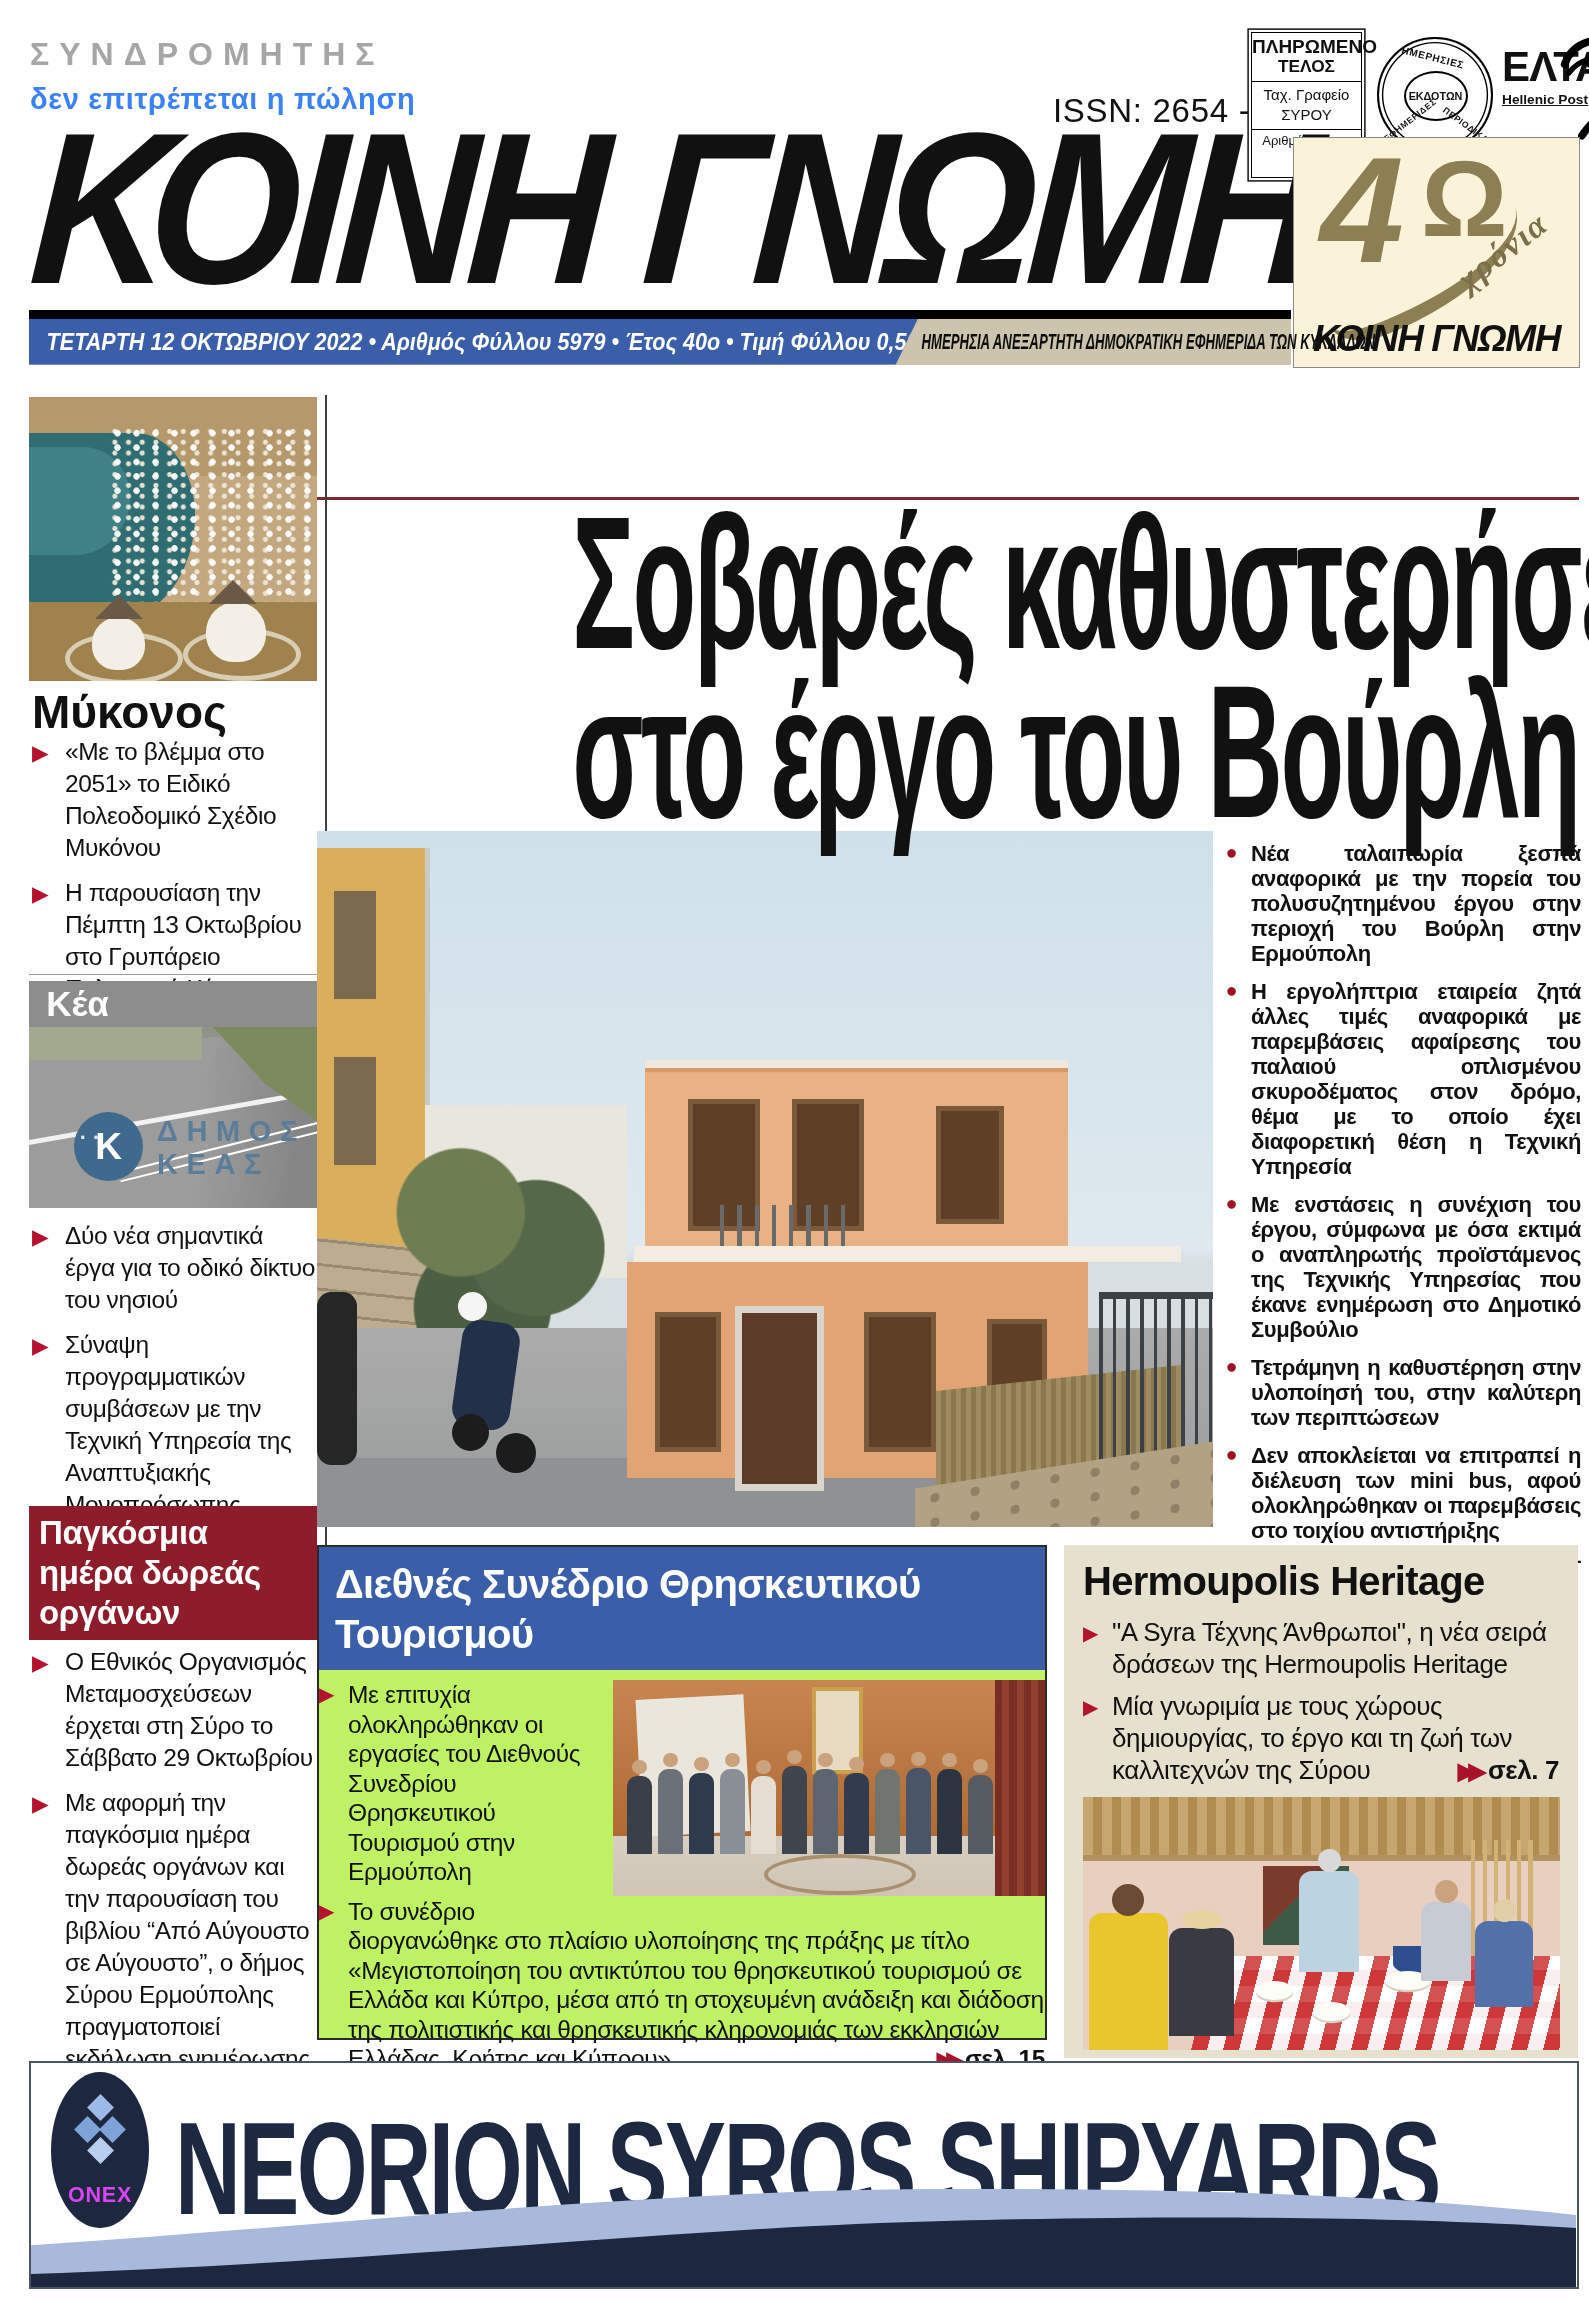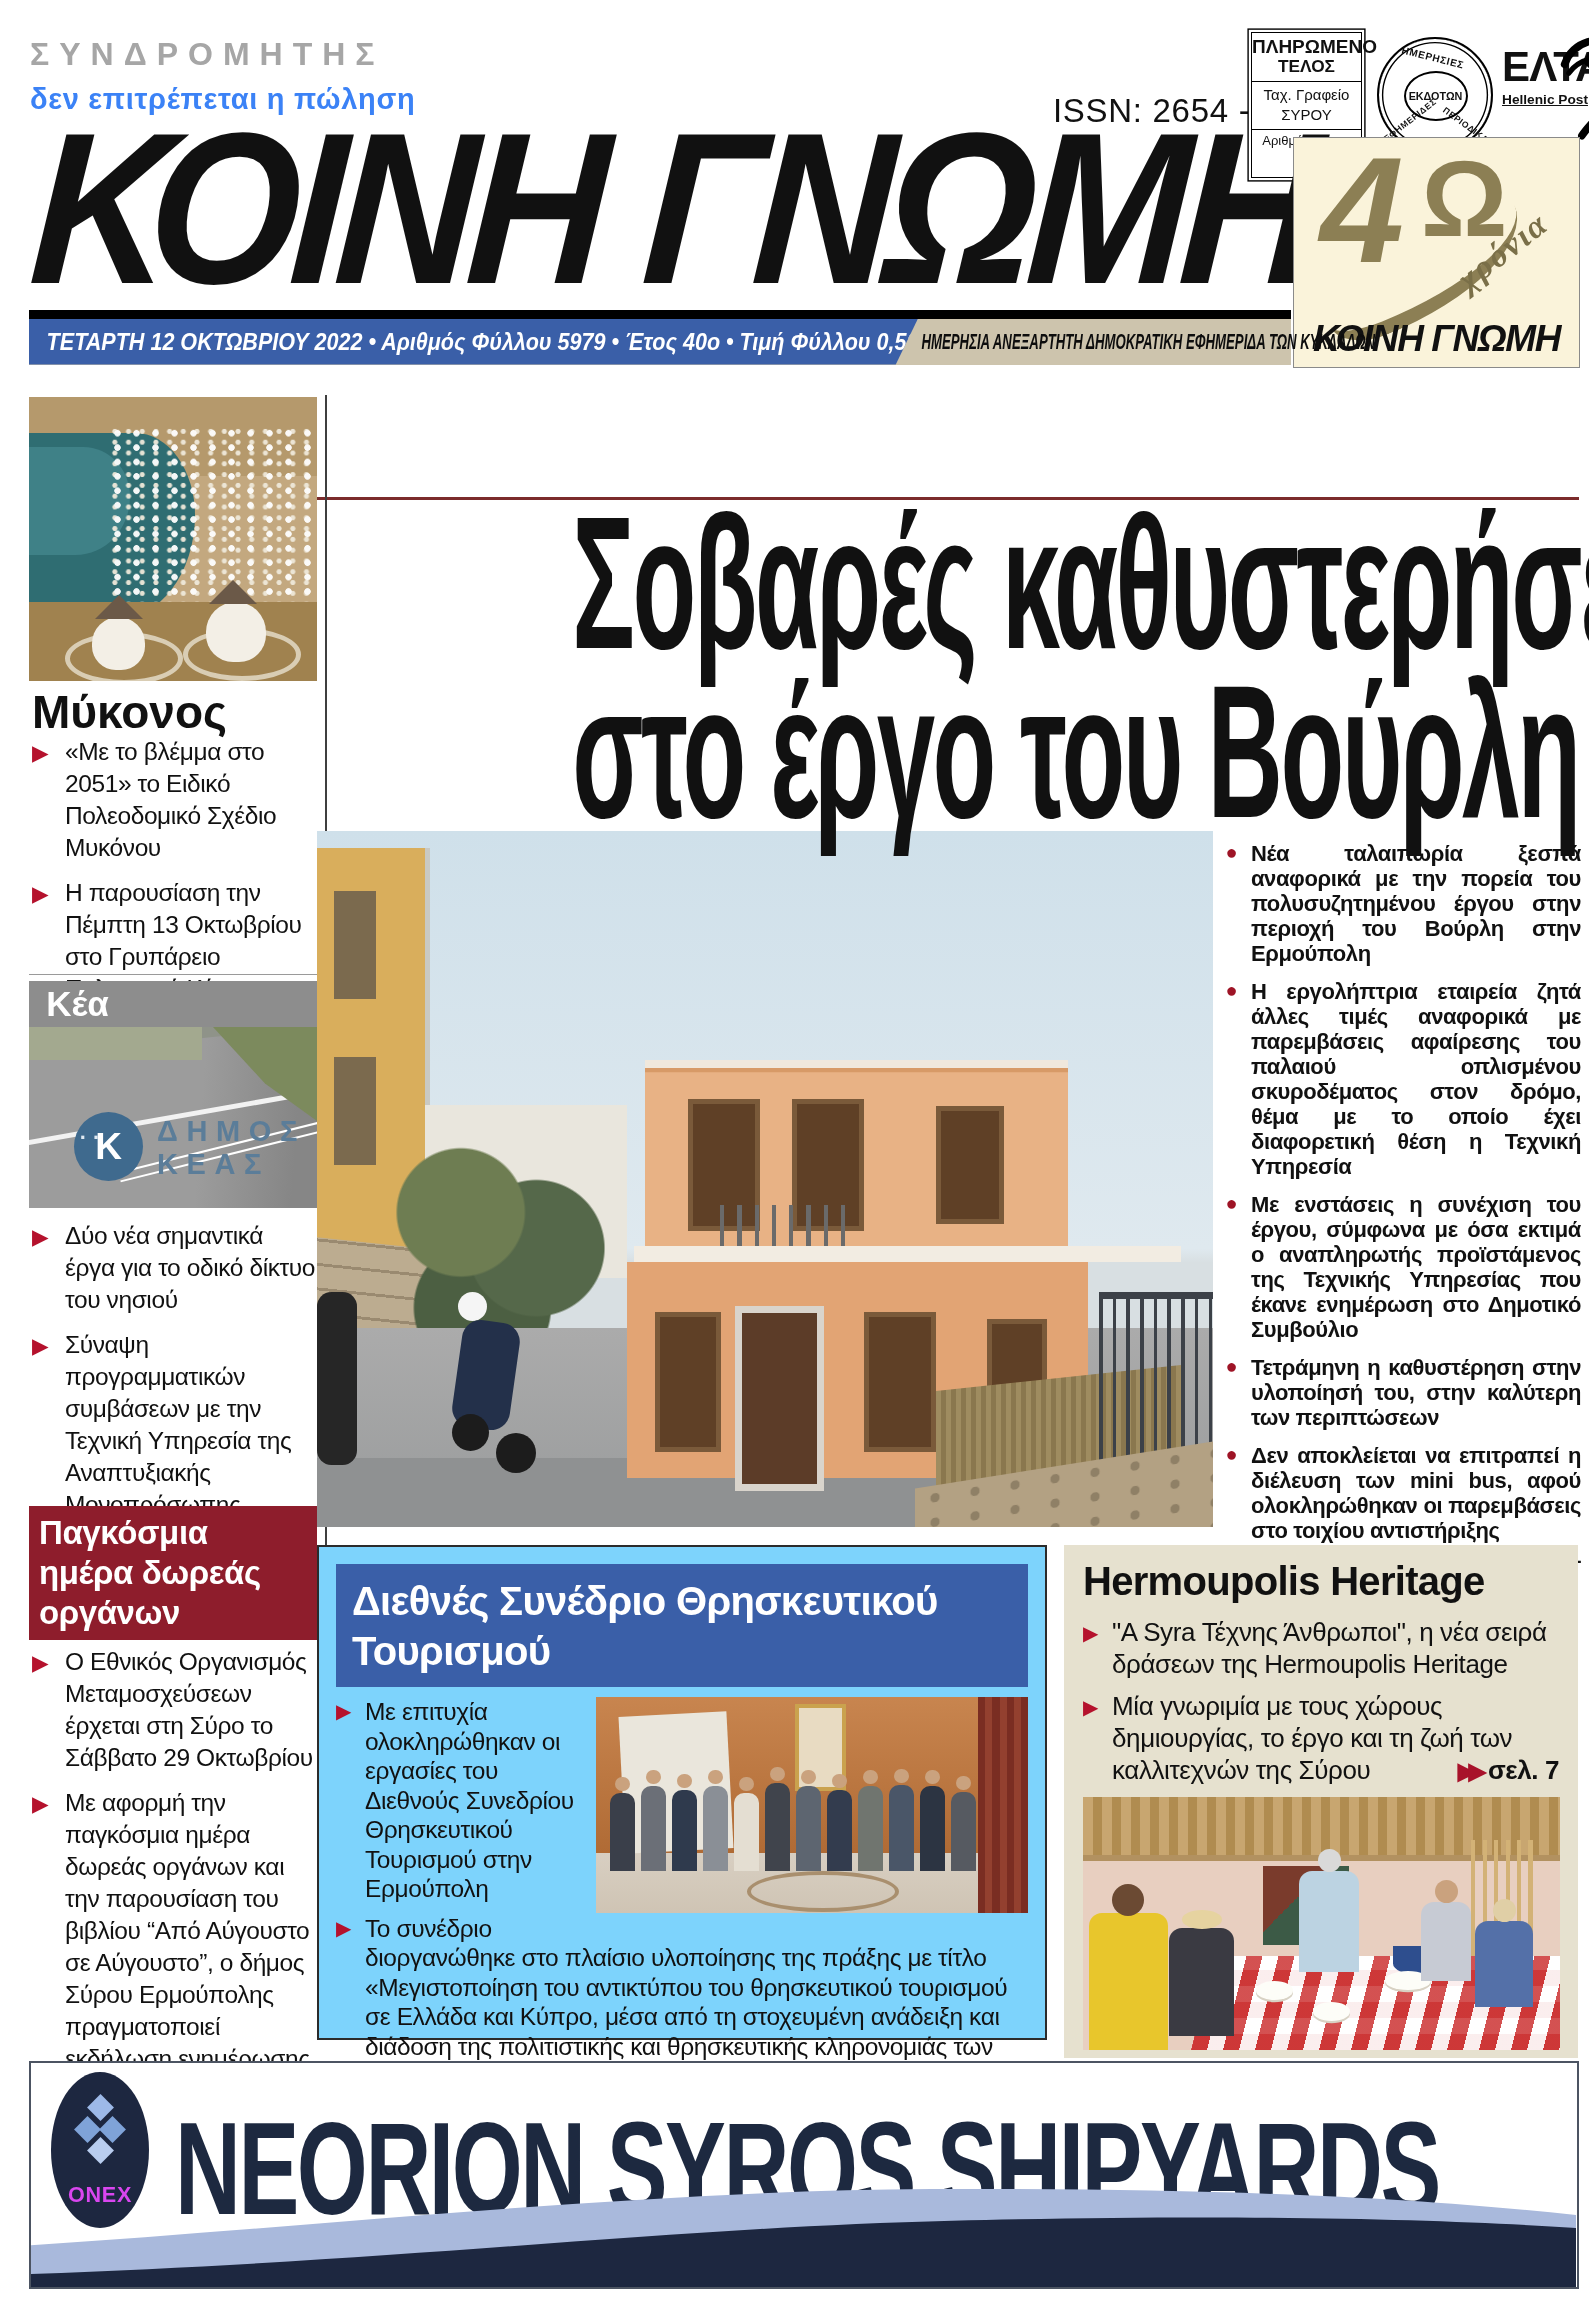--- a/index.html
+++ b/index.html
@@ -92,21 +92,21 @@
   .organ-list{left:32px;top:1646px;width:285px;}
 
   
   .points{left:1224px;top:841px;width:357px;}
   .points .li{position:relative;padding-left:27px;margin-bottom:13px;font-size:22px;line-height:25px;
               font-weight:bold;letter-spacing:-0.4px;text-align:justify;}
   .points .li .dot{position:absolute;left:1.4px;top:-1.4px;color:#9e1426;font-size:20px;}
 
   
   .conf{left:317px;top:1545px;width:730px;height:495px;border:2.2px solid #2b2b2b;box-sizing:border-box;
-        padding:17px;background:#7dd3fc;}
+        padding:0;background:#bef264;}
   .conf .hdr{background:#3a5fa8;color:#fff;font-weight:bold;font-size:40px;line-height:50px;
              padding:11.5px 16px;letter-spacing:-0.7px;}
   .conf .body{margin-top:10px;overflow:hidden;}
   .conf .photo{float:right;width:432px;height:216px;margin-left:14.4px;margin-bottom:4.3px;position:relative;overflow:hidden;}
   .conf .li{position:relative;padding-left:29px;margin-bottom:10px;font-size:24.5px;line-height:29.5px;letter-spacing:-0.4px;}
   .conf .li .tri{position:absolute;left:0;top:0;color:#b5122d;font-size:20px;}
 
   
   .her{left:1064px;top:1545px;width:514px;height:513px;background:#e6e1cf;box-sizing:border-box;padding:14.4px 19px;}
   .her .hdr{font-weight:bold;font-size:40px;letter-spacing:-0.7px;margin-bottom:11.5px;}

